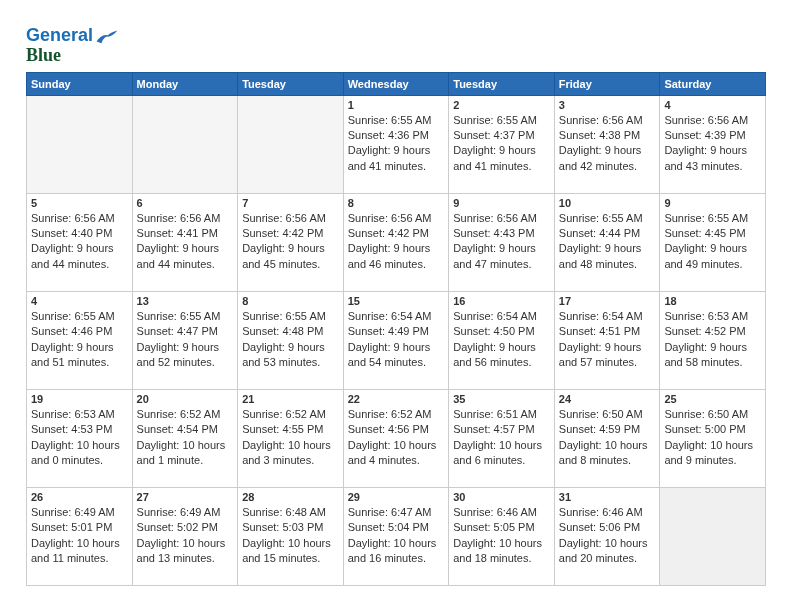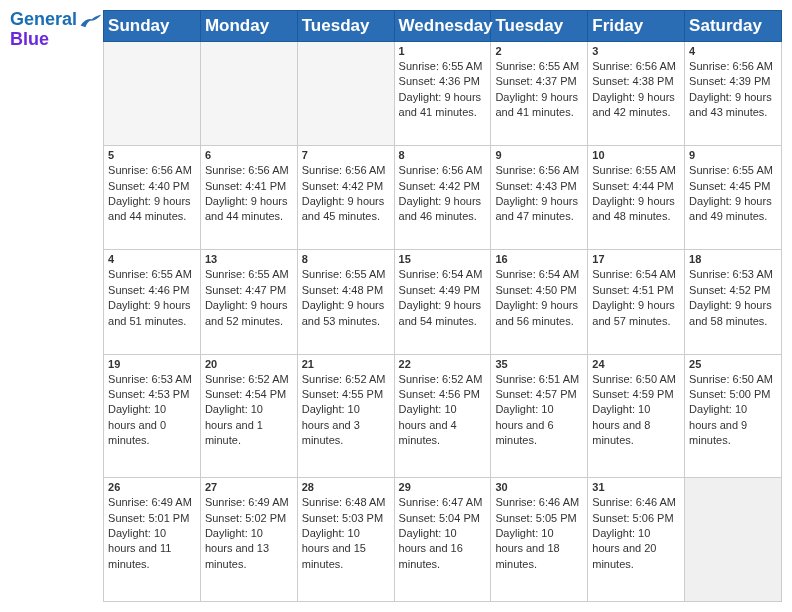--- a/index.html
+++ b/index.html
@@ -6,23 +6,23 @@
     body {
       width: 792px;
       height: 612px;
       font-family: Arial, sans-serif;
       background: #fff;
       overflow: hidden;
     }
     .page {
       width: 792px;
       height: 612px;
-      padding: 10px;
+      padding: 26px;
       display: flex;
-      flex-direction: row;
+      flex-direction: column;
     }
     .header {
       display: flex;
       justify-content: space-between;
       align-items: flex-start;
       margin-bottom: 6px;
     }
     .logo {
       display: flex;
       align-items: center;
@@ -48,21 +48,21 @@
     .calendar {
       flex: 1;
       border: 1px solid #ccc;
       border-collapse: collapse;
       width: 100%;
       table-layout: fixed;
     }
     .calendar th {
       background-color: #2a6db5;
       color: #fff;
-      font-size: 17px;
+      font-size: 11px;
       font-weight: bold;
       padding: 5px 4px;
       text-align: left;
       border: 1px solid #1a5a9a;
     }
     .calendar td {
       border: 1px solid #ccc;
       vertical-align: top;
       padding: 3px 4px;
       font-size: 9.5px;
@@ -93,21 +93,21 @@
 </head>
 <body>
 
 <div class="page">
   <div class="header">
     <div class="logo">
       <div style="font-size:18px;font-weight:bold;line-height:1.1;">
         <span style="color:#1a6eb5;">General</span><svg class="logo-bird" viewBox="0 0 30 22" style="display:inline-block;vertical-align:middle;margin-left:2px;">
             <path d="M2,18 Q8,8 16,10 Q20,6 28,4 Q22,12 14,12 Q10,14 8,20 Z" fill="#2a6db5"></path>
           </svg><br>
-        <span style="color:#6d28d9;">Blue</span>
+        <span style="color:#14532d;font-family:Liberation Serif, serif;">Blue</span>
       </div>
     </div>
     <div class="title-block">
       <h1></h1>
       <h2></h2>
     </div>
   </div>
 
   <table class="calendar">
     <thead>

